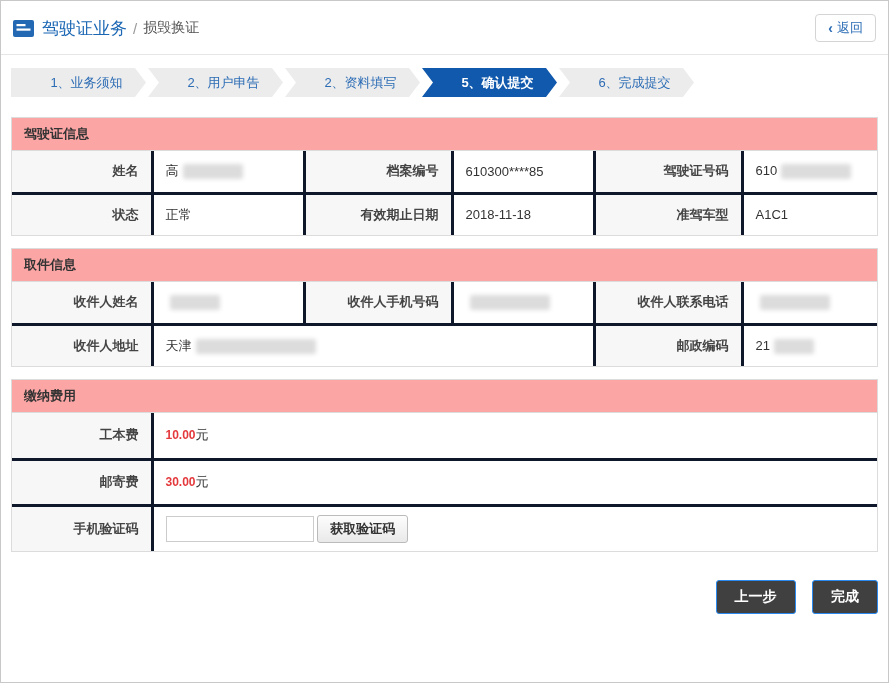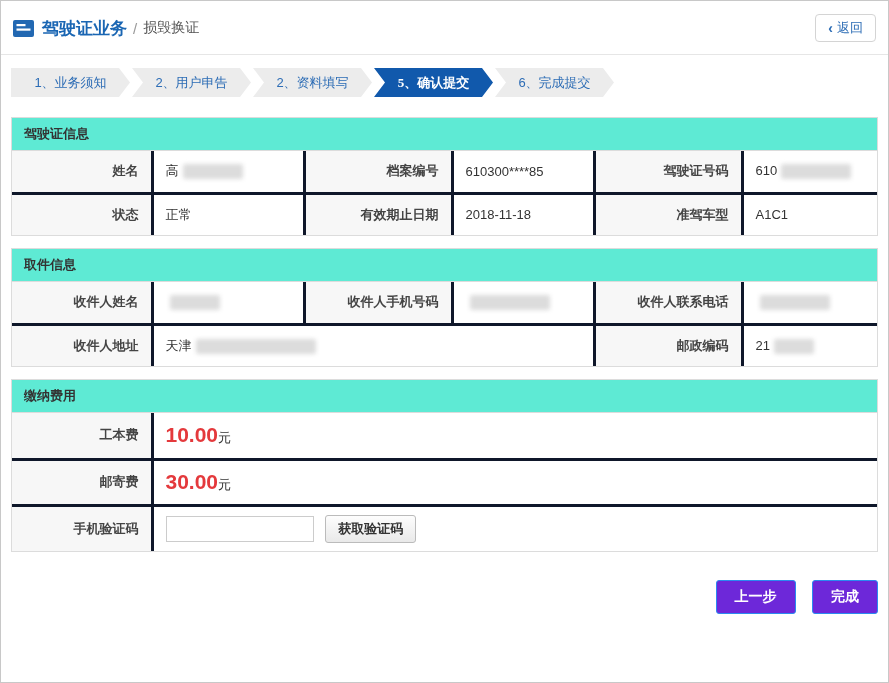--- a/index.html
+++ b/index.html
@@ -1,61 +1,61 @@
 <!DOCTYPE html>
 <html><head>
 <meta charset="utf-8">
 <style>
   html,body{margin:0;padding:0;background:#fff;font-family:"Liberation Sans","DejaVu Sans",sans-serif;}
   .page{width:889px;height:683px;box-sizing:border-box;border:1px solid #c8c8c8;background:#fff;overflow:hidden;}
 
   
   .header{display:flex;align-items:center;padding:13px 12px 12px 12px;border-bottom:1px solid #e6e6e6;}
   .header .hicon{margin-right:8px;display:inline-flex;align-items:center;}
-  .header .title{font-size:17px;font-weight:bold;color:#1a66b3;}
+  .header .title{font-size:17px;font-weight:normal;color:#1a66b3;}
   .header .sep{font-size:15px;color:#999;margin:0 6px;}
   .header .subtitle{font-size:14px;color:#555;}
   .header .spacer{flex:1;}
   .back-btn{border:1px solid #d4d4d4;border-radius:4px;background:#fff;padding:4px 12px;font-size:13px;color:#2c6cb5;cursor:pointer;display:inline-flex;align-items:center;gap:4px;}
   .back-btn .chev{font-weight:bold;font-size:14px;line-height:1;}
 
   
   .steps{display:flex;margin:13px 10px 20px 10px;}
   .step{flex:0 0 119px;height:29px;line-height:29px;text-align:center;font-size:13px;color:#2c6cb5;background:#ececec;margin-right:2px;
-        clip-path:polygon(0 0,calc(100% - 11px) 0,100% 50%,calc(100% - 11px) 100%,0 100%,11px 50%);}
+        clip-path:polygon(0 0,calc(100% - 11px) 0,100% 50%,calc(100% - 11px) 100%,0 100%,11px 50%);padding-left:16px;}
   .step:first-child{clip-path:polygon(0 0,calc(100% - 11px) 0,100% 50%,calc(100% - 11px) 100%,0 100%);}
-  .step.active{background:#1159ac;color:#fff;font-weight:bold;font-family:Liberation Serif, serif;}
+  .step.active{background:#1159ac;color:#fff;font-weight:bold;}
 
   
   .section{margin:0 10px 12px 10px;border:1px solid #dcdcdc;}
-  .section-title{background:#5eead4;border-bottom:1px solid #dcdcdc;padding:7px 12px;font-size:13px;font-weight:bold;color:#333;}
+  .section-title{background:#fca5a5;border-bottom:1px solid #dcdcdc;padding:7px 12px;font-size:13px;font-weight:bold;color:#333;}
   table.grid{width:100%;border-collapse:collapse;table-layout:fixed;}
   table.grid td{border:3px solid #0f172a;font-size:13px;height:42px;padding:0 12px;box-sizing:border-box;}
   table.grid td.lbl{background:#f7f7f7;text-align:right;font-weight:bold;color:#444;}
   table.grid td.val{background:#fff;color:#333;text-align:left;}
   table.grid tr td:first-child{border-left:none;}
   table.grid tr td:last-child{border-right:none;}
   table.grid tr:first-child td{border-top:none;}
   table.grid tr:last-child td{border-bottom:none;}
 
   .smudge{display:inline-block;height:15px;background:#dcdcdc;filter:blur(2px);border-radius:2px;vertical-align:middle;margin-left:4px;}
   .w40{width:40px}.w50{width:50px}.w60{width:60px}.w70{width:70px}.w80{width:80px}.w120{width:120px}
 
   
-  .fee-num{color:#e4393c;font-weight:bold;font-size:21px;margin-top:29px;}
+  .fee-num{color:#e4393c;font-weight:bold;font-size:12px;margin-top:29px;}
   .fee-unit{color:#333;font-size:13px;}
   .sms-input{width:148px;height:26px;border:1px solid #ccc;box-sizing:border-box;padding:0 6px;font-size:13px;vertical-align:middle;}
-  .code-btn{margin-left:8px;vertical-align:middle;height:28px;padding:0 12px;font-size:13px;font-weight:bold;color:#333;
+  .code-btn{margin-left:0;vertical-align:middle;height:28px;padding:0 12px;font-size:13px;font-weight:bold;color:#333;
             border:1px solid #bbb;border-radius:3px;background:linear-gradient(#fdfdfd,#e9e9e9);cursor:pointer;}
   .warn{color:#e60012;font-size:13px;line-height:22px;padding:10px 0;max-width:700px;}
   td.tall{height:68px;}
 
   
   .footer{text-align:right;margin:28px 10px 0 10px;}
-  .btn-blue{display:inline-block;background:#6d28d9;color:#fff;border:1px solid #2a8af0;border-radius:3px;
+  .btn-blue{display:inline-block;background:#404040;color:#fff;border:1px solid #2a8af0;border-radius:3px;
             padding:7px 18px;font-size:14px;font-weight:bold;cursor:pointer;margin-left:12px;}
 </style>
 </head>
 <body>
 
 <div class="page">
 
   <div class="header">
     <span class="hicon">
       <svg width="21" height="17" viewBox="0 0 21 17">

